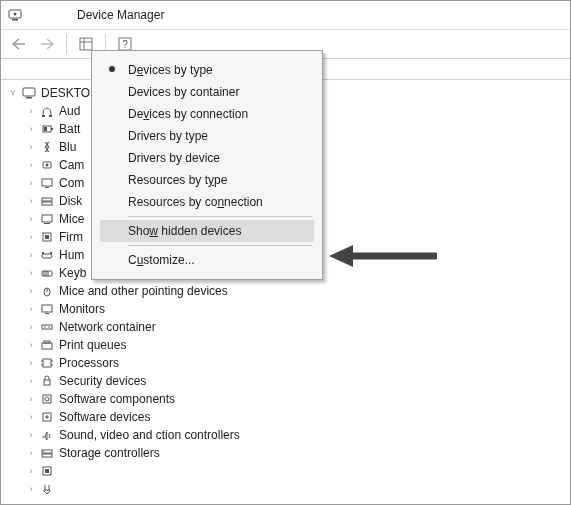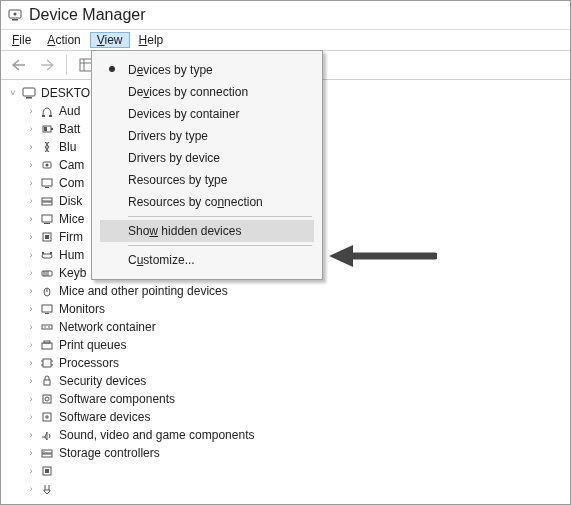--- a/index.html
+++ b/index.html
@@ -28,21 +28,21 @@
     display: flex;
     align-items: center;
     padding-left: 6px;
     border-bottom: 1px solid #ddd;
   }
   .titlebar .app-icon {
     width: 16px; height: 16px;
     margin-right: 6px;
     display: flex; align-items:center; justify-content:center;
   }
-  .titlebar-title { font-size: 16px; }
+  .titlebar-title { font-size: 12px; margin-left: 48px; }
   
   .menubar {
     height: 20px;
     display: flex;
     align-items: center;
     padding: 0 4px;
     border-bottom: 1px solid #d0d0d0;
     gap: 2px;
   }
   .menubar .menu-item {
@@ -159,26 +159,20 @@
     <span class="app-icon">
       <svg width="16" height="16" viewBox="0 0 16 16">
         <rect x="2" y="3" width="12" height="8" rx="1" fill="none" stroke="#555"></rect>
         <rect x="5" y="12" width="6" height="1.5" fill="#555"></rect>
         <circle cx="8" cy="7" r="1.5" fill="#555"></circle>
       </svg>
     </span>
     <span class="titlebar-title">Device Manager</span>
   </div>
 
-  <div class="menubar">
-    <div class="menu-item"><span><u>F</u>ile</span></div>
-    <div class="menu-item"><span><u>A</u>ction</span></div>
-    <div class="menu-item open"><span><u>V</u>iew</span></div>
-    <div class="menu-item"><span><u>H</u>elp</span></div>
-  </div>
 
   <div class="toolbar">
     <div class="tool-btn">
       <svg width="14" height="12" viewBox="0 0 14 12">
           <path d="M7 1 L1 6 L7 11 M1 6 H13" stroke="#999" stroke-width="1.4" fill="none"></path>
         </svg>
     </div>
     <div class="tool-btn">
       <svg width="14" height="12" viewBox="0 0 14 12">
           <path d="M7 1 L13 6 L7 11 M13 6 H1" stroke="#bbb" stroke-width="1.4" fill="none"></path>
@@ -403,21 +397,21 @@
             <span>Software devices</span>
           </div>
           <div class="child-row">
             <span class="expander">›</span>
             <span class="node-icon">
               <svg width="14" height="14" viewBox="0 0 14 14">
                 <path d="M2 9 L5 9 L7 4 L7 12 L5 9" fill="none" stroke="#555"></path>
                 <path d="M9 6 Q11 8 9 10" fill="none" stroke="#555"></path>
               </svg>
             </span>
-            <span>Sound, video and game components</span>
+            <span>Sound, video and ction controllers</span>
           </div>
           <div class="child-row">
             <span class="expander">›</span>
             <span class="node-icon">
               <svg width="14" height="14" viewBox="0 0 14 14">
                 <rect x="2" y="4" width="10" height="3" fill="none" stroke="#555"></rect>
                 <rect x="2" y="8" width="10" height="3" fill="none" stroke="#555"></rect>
                 <circle cx="4" cy="5.5" r=".6" fill="#555"></circle>
               </svg>
             </span>
@@ -443,24 +437,24 @@
         </div>
     </div>
   </div>
 
   <div class="dropdown">
     <div class="dd-item">
       <span class="dd-bullet"></span>
       <span>D<u>e</u>vices by type</span>
     </div>
     <div class="dd-item">
+        <span>Devices by container</span>
+      </div>
+    <div class="dd-item">
         <span>De<u>v</u>ices by connection</span>
-      </div>
-    <div class="dd-item">
-        <span>Devices by container</span>
       </div>
     <div class="dd-item">
         <span>Drivers by type</span>
       </div>
     <div class="dd-item">
         <span>Drivers by device</span>
       </div>
     <div class="dd-item">
         <span>Resources by t<u>y</u>pe</span>
       </div>

